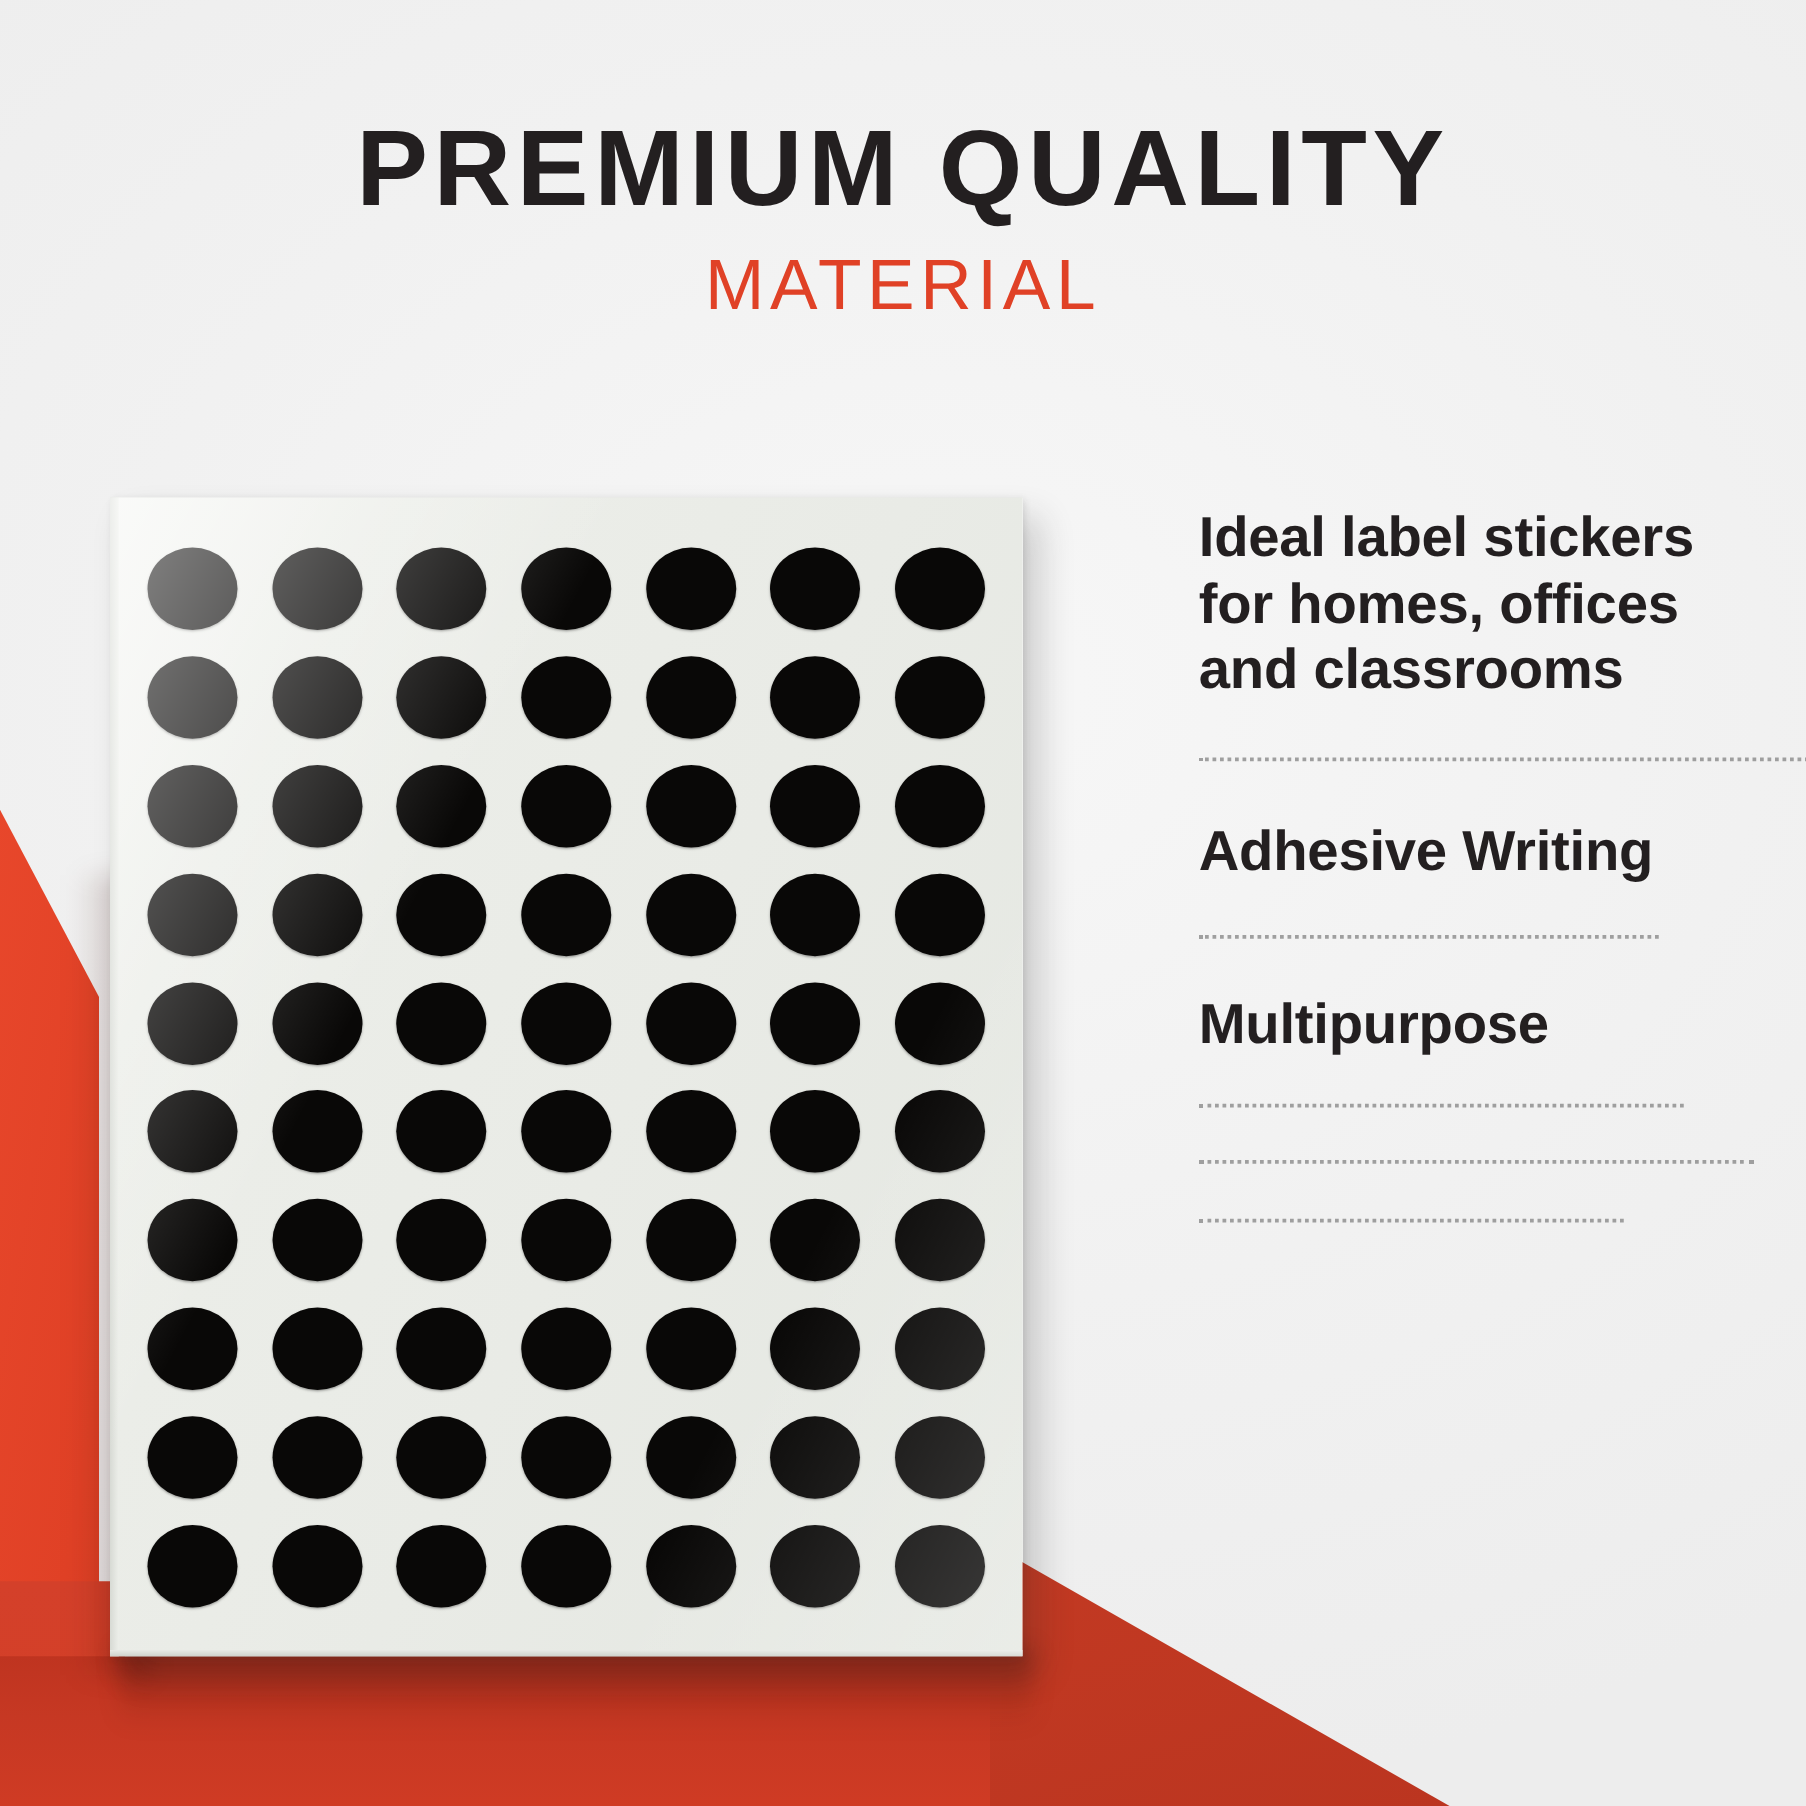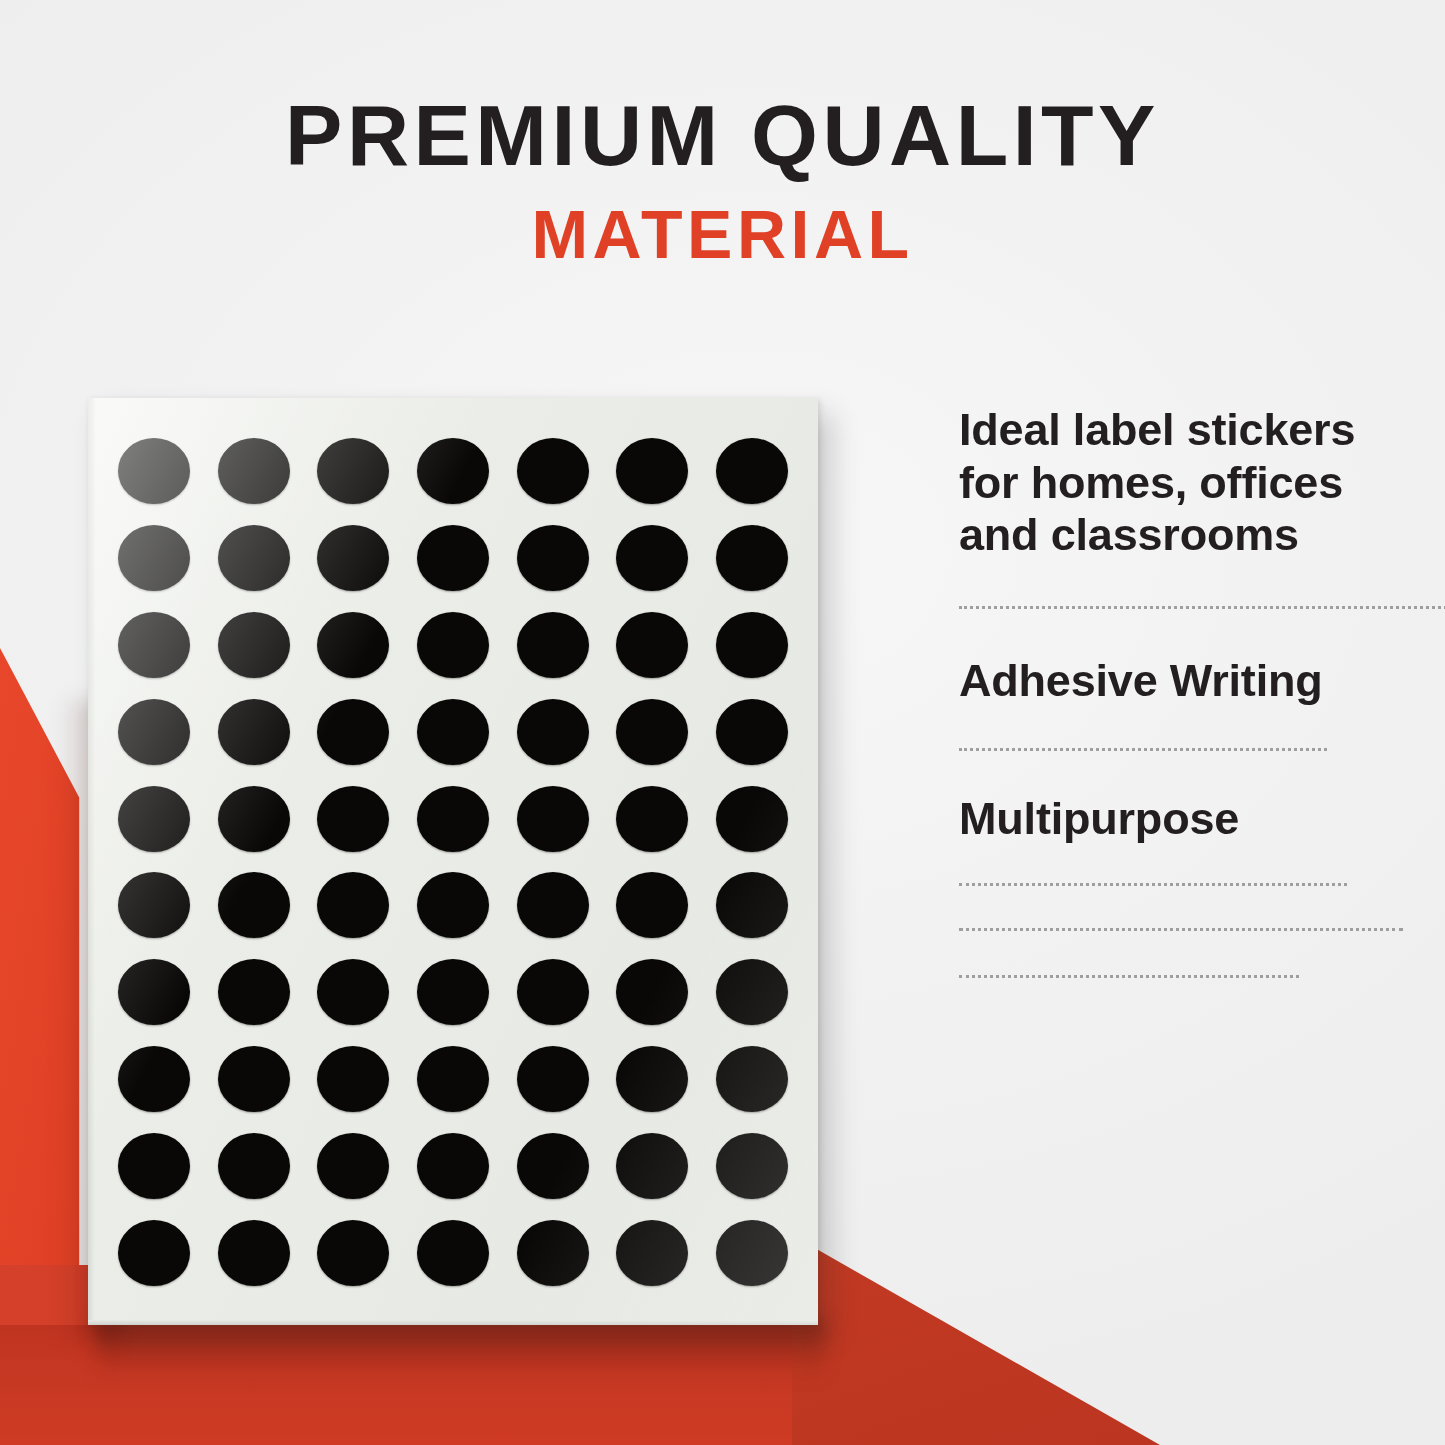--- a/index.html
+++ b/index.html
@@ -72,22 +72,22 @@
     display:block;
     font-size:86px;
     font-weight:700;
     letter-spacing:4.5px;
     color:#231f20;
     white-space:nowrap;
   }
   .heading .line2{
     display:block;
     margin-top:22px;
-    font-size:68px;
-    font-weight:700;
+    font-size:57px;
+    font-weight:400;
     letter-spacing:4.5px;
     color:#e04126;
     white-space:nowrap;
   }
 
   
   .sheet{
     position:absolute;
     left:88px; top:398px;
     width:730px; height:927px;

